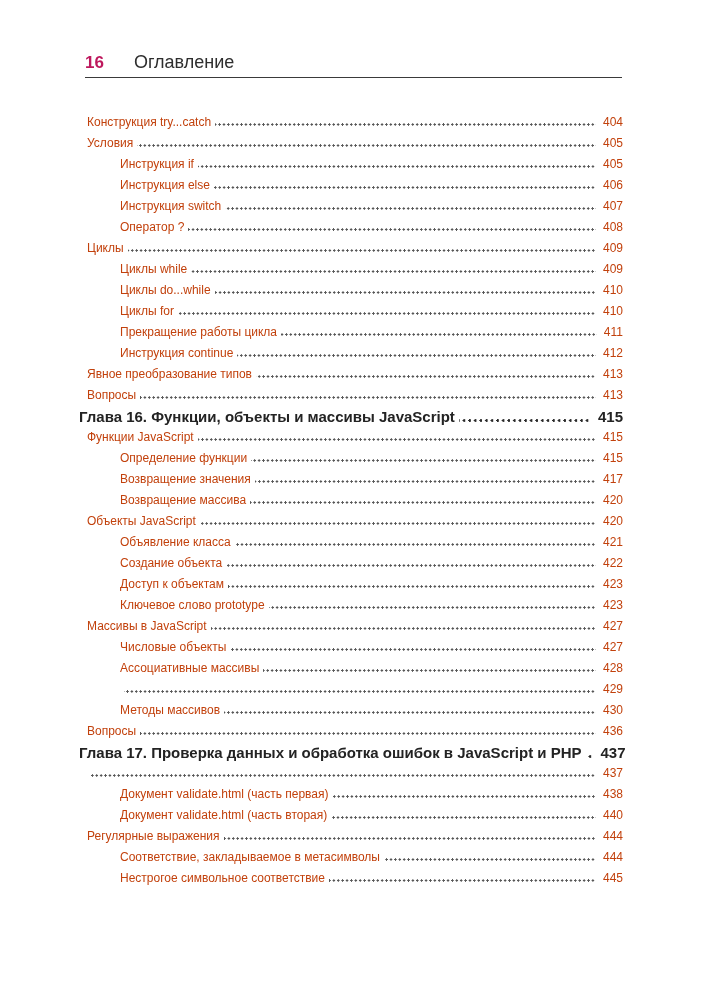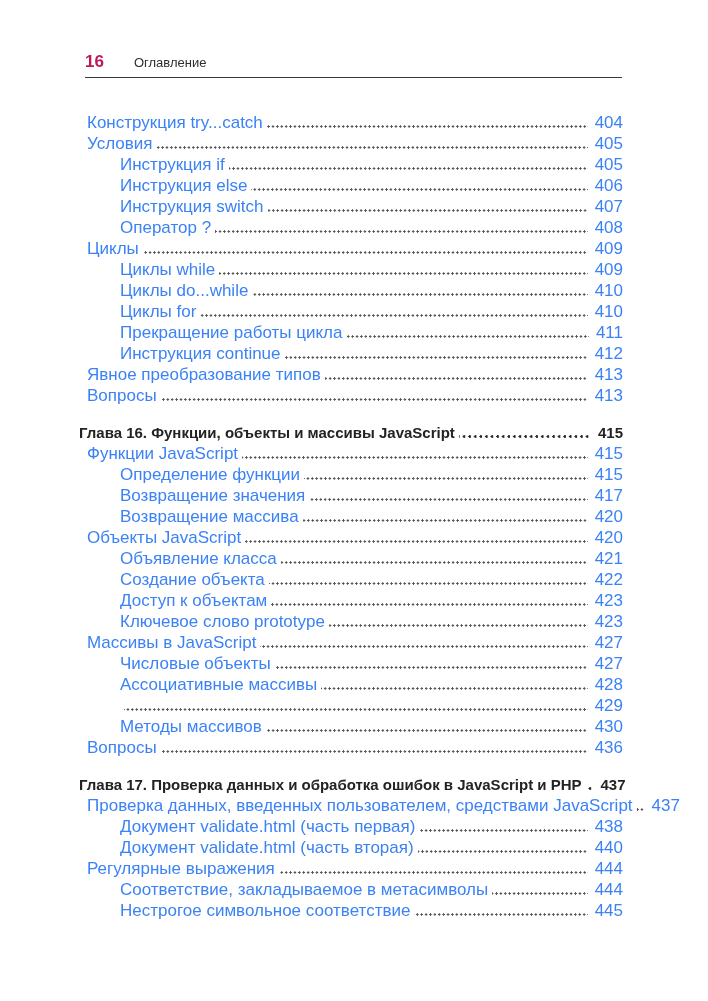--- a/index.html
+++ b/index.html
@@ -18,21 +18,21 @@
     top: 52px;
     display: flex;
     align-items: baseline;
   }
   .running-header .pg {
     font-size: 17px;
     font-weight: 700;
     color: #be185d;
   }
   .running-header .title {
-    font-size: 13px;
+    font-size: 18px;
     margin-left: 30px;
     color: #2e2e2e;
   }
   .header-rule {
     position: absolute;
     left: 85px;
     top: 77px;
     width: 537px;
     border-top: 1.5px solid #3a3a3a;
   }
@@ -40,26 +40,26 @@
     position: absolute;
     left: 79px;
     top: 112px;
     width: 544px;
   }
   .row {
     display: flex;
     align-items: baseline;
     height: 21px;
     line-height: 21px;
-    font-size: 17px;
-    color: #3b82f6;
+    font-size: 12px;
+    color: #c2410c;
   }
   .row.l1 { padding-left: 8px; }
   .row.l2 { padding-left: 41px; }
-  .row.gap { margin-top: 16px; }
+  .row.gap { }
   .row.chapter {
     font-weight: 700;
     font-size: 15px;
     color: #232323;
   }
   .row .t { white-space: nowrap; }
   .leader {
     flex: 1;
     height: 3px;
     min-width: 8px;
@@ -234,21 +234,20 @@
         <span class="t">Вопросы</span>
         <span class="leader"></span>
         <span class="num">436</span>
       </div>
       <div class="row chapter gap">
         <span class="t">Глава 17. Проверка данных и обработка ошибок в JavaScript и PHP</span>
         <span class="leader"></span>
         <span class="num">437</span>
       </div>
       <div class="row l1">
-        <span class="t">Проверка данных, введенных пользователем, средствами JavaScript</span>
         <span class="leader"></span>
         <span class="num">437</span>
       </div>
       <div class="row l2">
         <span class="t">Документ validate.html (часть первая)</span>
         <span class="leader"></span>
         <span class="num">438</span>
       </div>
       <div class="row l2">
         <span class="t">Документ validate.html (часть вторая)</span>

